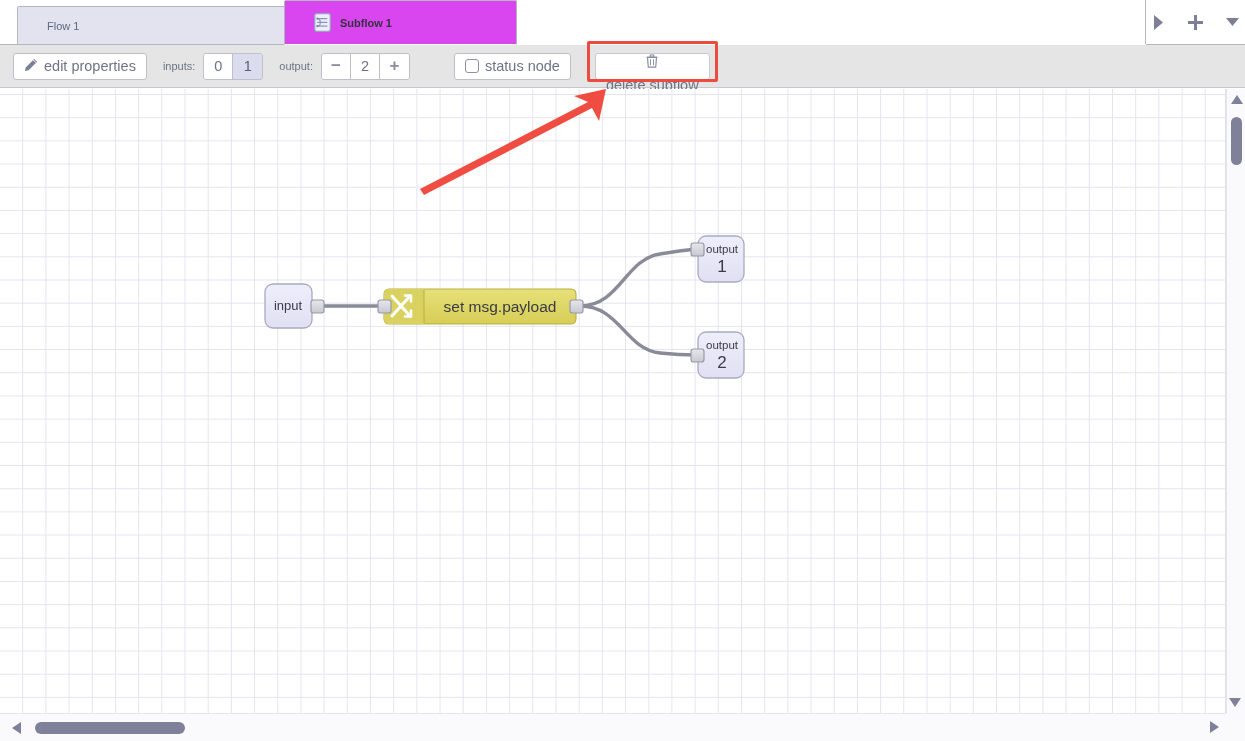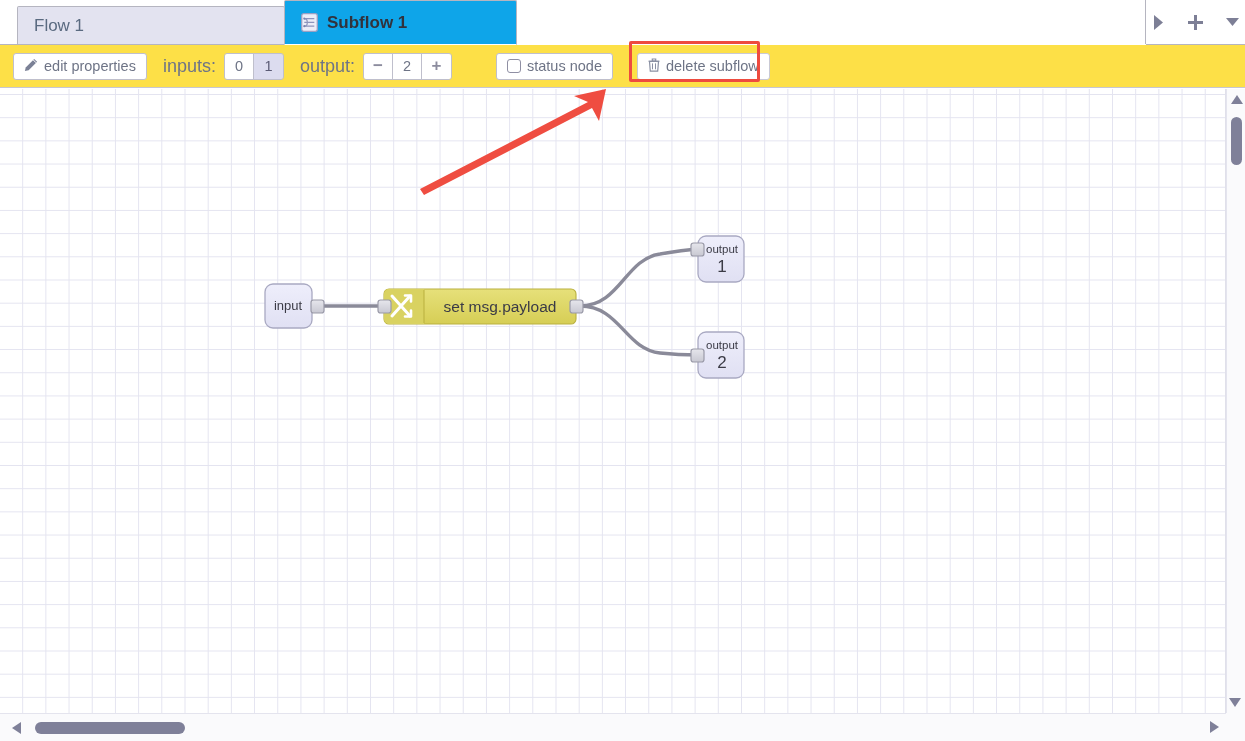--- a/index.html
+++ b/index.html
@@ -18,38 +18,38 @@
     position: absolute; left: 0; top: 0;
     width: 1245px; height: 45px;
     background: #ffffff;
     border-bottom: 1px solid #b5b5c0;
     display: flex; align-items: flex-end;
   }
   .tabs-strip { display: flex; align-items: flex-end; height: 45px; padding-left: 17px; flex: 1 1 auto; min-width: 0; }
   .tab {
     height: 38px;
     display: flex; align-items: center;
-    padding: 0 16px;
+    padding: 0 29px;
     border: 1px solid #b5b5c0;
     border-bottom: none;
     border-radius: 2px 2px 0 0;
-    font-size: 17px;
+    font-size: 11px;
     color: #4a4a5a;
     margin-right: -1px;
     position: relative;
     white-space: nowrap;
   }
   .tab.inactive {
     background: #e3e3f0;
     color: #5a6a80;
     width: 268px;
     height: 38px;
   }
   .tab.active {
-    background: #0ea5e9;
+    background: #d946ef;
     color: #32323c;
     font-weight: bold;
     height: 45px;
     border-bottom: 1px solid #ffffff;
     z-index: 3;
     width: 233px;
     margin-bottom: -1px;
   }
   .tab.filler {
     background: #ffffff;
@@ -68,38 +68,38 @@
     flex: none;
     background:#fff;
     z-index: 4;
   }
   .tb-btn { cursor: pointer; display: flex; align-items: center; justify-content: center; width: 20px; height: 20px; }
 
   
   .toolbar {
     position: absolute; left: 0; top: 45px;
     width: 1245px; height: 43px;
-    background: #fde047;
+    background: #e5e5e5;
     border-bottom: 1px solid #c7c7d2;
     display: flex; align-items: center;
     padding-left: 13px;
     gap: 0px;
   }
   .btn {
     display: inline-flex; align-items: center; gap: 6px;
     height: 27px; padding: 0 10px;
     border: 1px solid #bfbfcc;
     background: #fff;
     border-radius: 3px;
     font-size: 14.5px;
     color: #6e7486;
     cursor: pointer;
     white-space: nowrap;
   }
-  .lbl { font-size: 18px; color: #6e7486; margin: 0 8px 0 16px; white-space: nowrap; }
+  .lbl { font-size: 11px; color: #6e7486; margin: 0 8px 0 16px; white-space: nowrap; }
 
   .seg { display: inline-flex; height: 27px; border: 1px solid #bfbfcc; border-radius: 3px; overflow: hidden; }
   .seg > div {
     width: 29px; height: 25px;
     display: flex; align-items: center; justify-content: center;
     font-size: 14.5px; color: #6e7486;
     background: #fff; cursor: pointer;
     border-right: 1px solid #bfbfcc;
   }
   .seg > div:last-child { border-right: none; }
@@ -110,21 +110,21 @@
   .chk-btn { margin-left: 44px; }
   .chkbox {
     width: 14px; height: 14px;
     border: 1.6px solid #8f8fa3;
     border-radius: 3px;
     background: #fff;
     flex: none;
   }
 
   .del-wrap { position: relative; margin-left: 24px; }
-  .del-btn { border-color: #c9c9d4; }
+  .del-btn { border-color: #c9c9d4; flex-direction: column; }
   .hilite {
     position: absolute; left: -8px; top: -12px;
     width: 131px; height: 41px;
     border: 3px solid #ee4b3f;
     border-radius: 2px;
     pointer-events: none;
   }
 
   
   .canvas-wrap {

